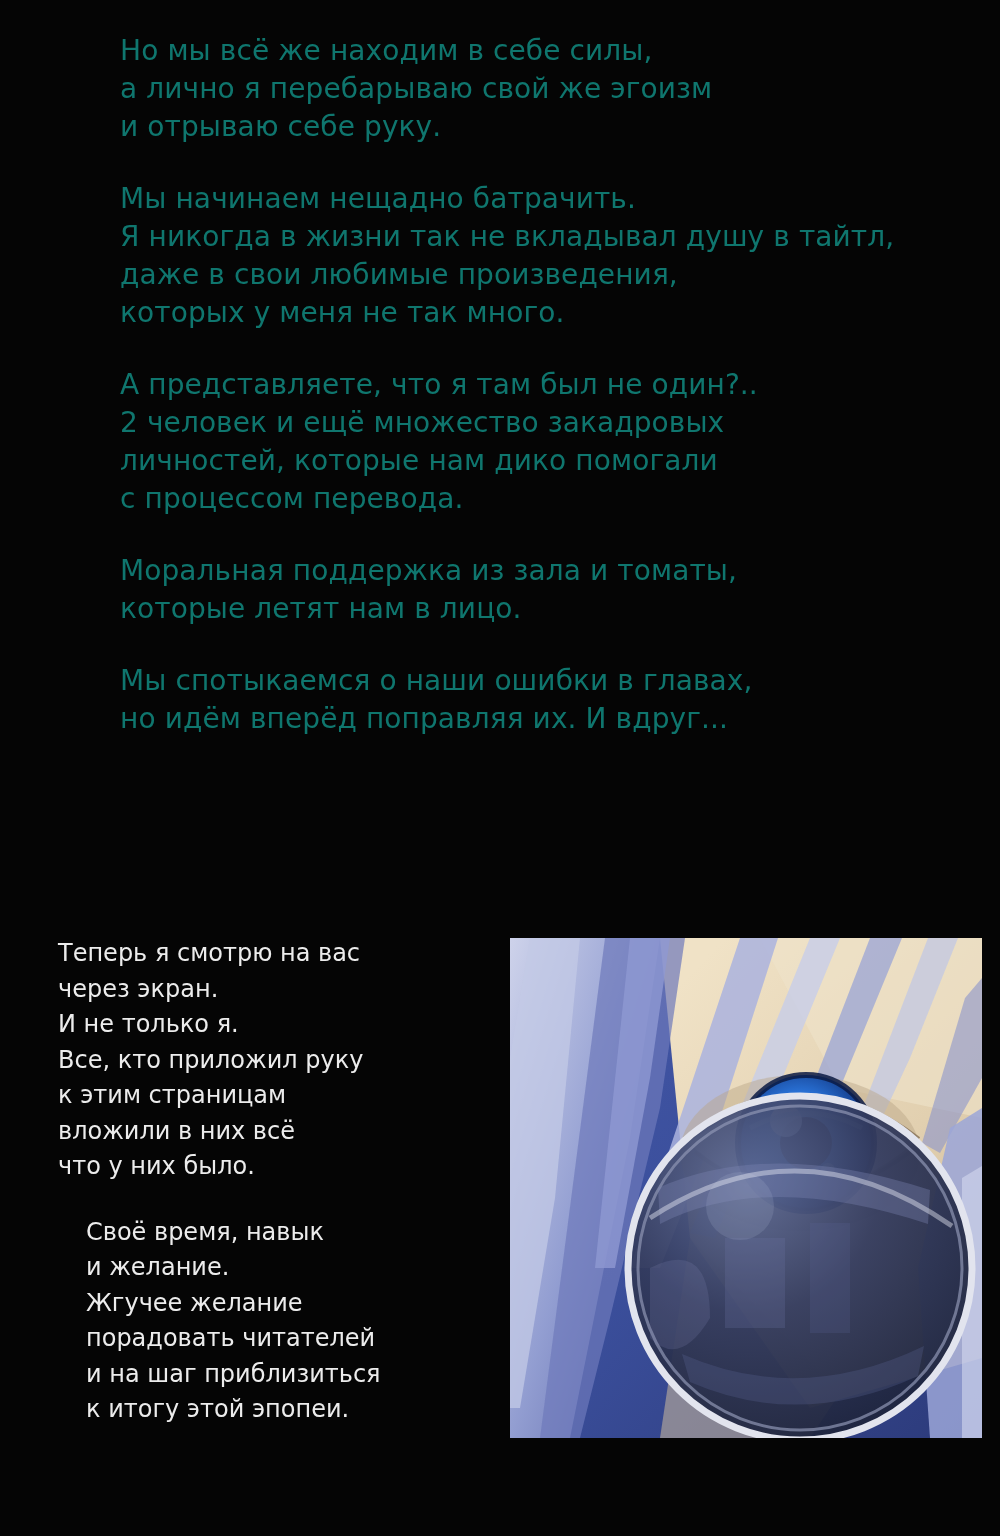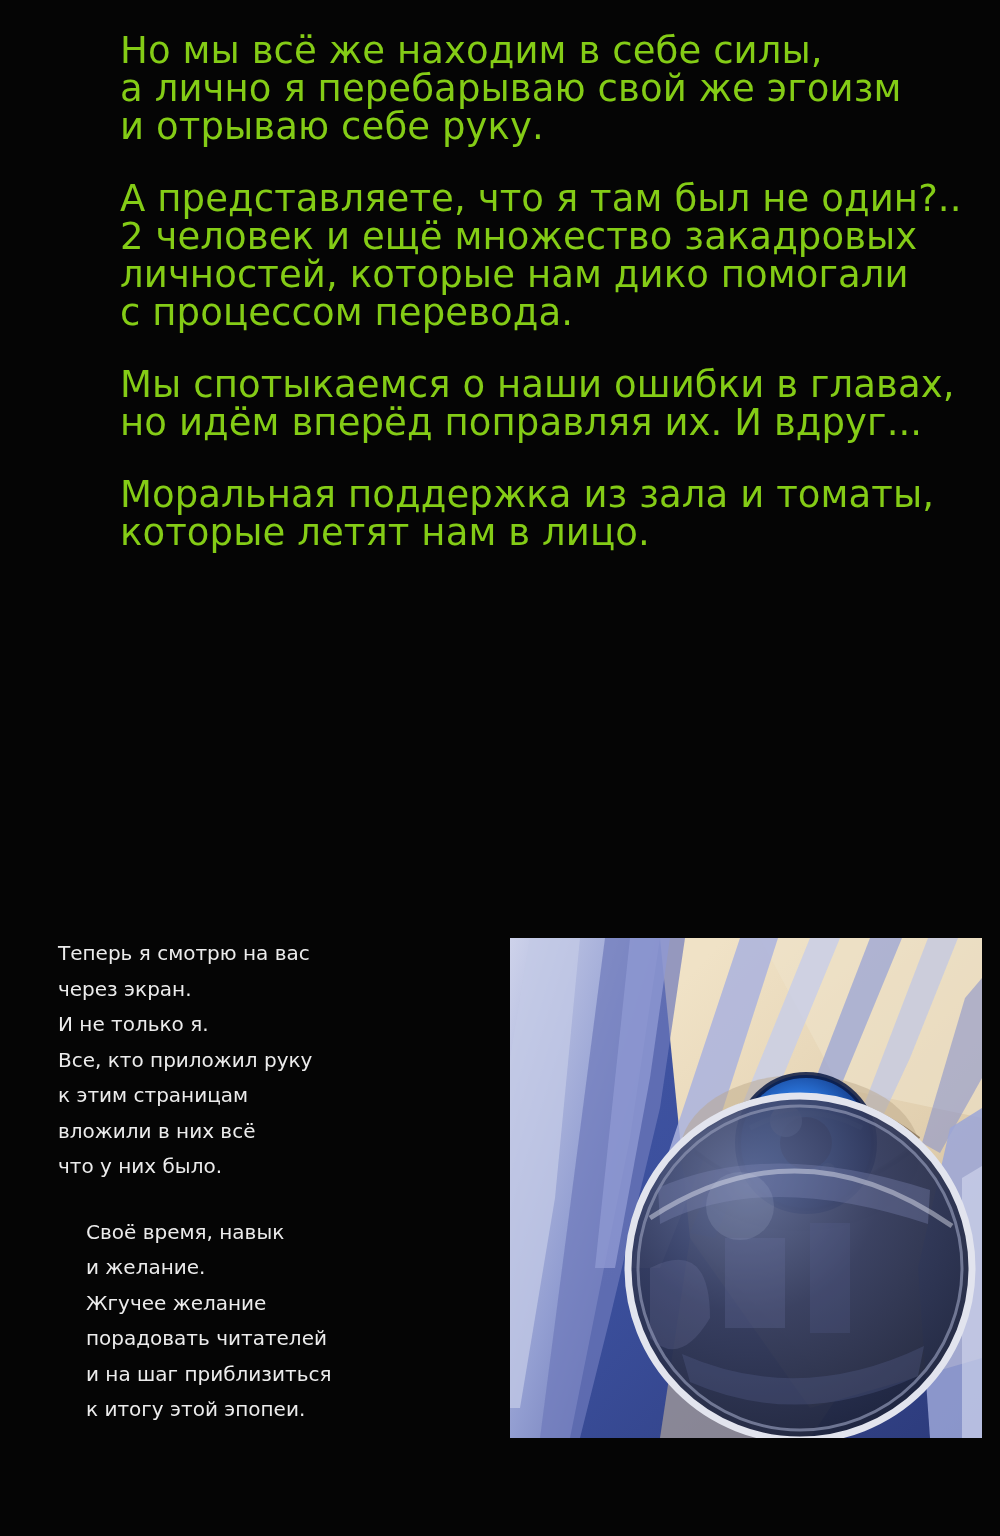--- a/index.html
+++ b/index.html
@@ -24,23 +24,23 @@
   }
 
   
   .top-text {
     position: absolute;
     left: 120px;
     top: 32px;
     width: 860px;
   }
   .para {
-    font-size: 37px;
+    font-size: 28px;
     line-height: 38px;
-    color: #84cc16;
+    color: #0f766e;
     letter-spacing: 0.1px;
     margin: 0 0 34px 0;
     white-space: pre-line;
   }
   .para:last-child { margin-bottom: 0; }
 
   
   .lower {
     position: absolute;
     left: 0;
@@ -48,21 +48,21 @@
     width: 1000px;
     height: 540px;
   }
   .lower-text {
     position: absolute;
     left: 58px;
     top: 6px;
     width: 430px;
   }
   .para-small {
-    font-size: 20px;
+    font-size: 24px;
     line-height: 35.5px;
     color: #ececec;
     margin: 0 0 30px 0;
     white-space: pre-line;
   }
   .para-small:last-child { margin-bottom: 0; margin-left: 28px; }
 
   
   .illus {
     position: absolute;
@@ -77,28 +77,32 @@
 </style>
 </head>
 <body>
 
 <div class="page">
 
   <div class="top-text">
     <p class="para">Но мы всё же находим в себе силы,
 а лично я перебарываю свой же эгоизм
 и отрываю себе руку.</p>
+    <p class="para">Мы начинаем нещадно батрачить.
+Я никогда в жизни так не вкладывал душу в тайтл,
+даже в свои любимые произведения,
+которых у меня не так много.</p>
     <p class="para">А представляете, что я там был не один?..
 2 человек и ещё множество закадровых
 личностей, которые нам дико помогали
 с процессом перевода.</p>
+    <p class="para">Моральная поддержка из зала и томаты,
+которые летят нам в лицо.</p>
     <p class="para">Мы спотыкаемся о наши ошибки в главах,
 но идём вперёд поправляя их. И вдруг...</p>
-    <p class="para">Моральная поддержка из зала и томаты,
-которые летят нам в лицо.</p>
   </div>
 
   <div class="lower">
 
     <div class="lower-text">
       <p class="para-small">Теперь я смотрю на вас
 через экран.
 И не только я.
 Все, кто приложил руку
 к этим страницам

